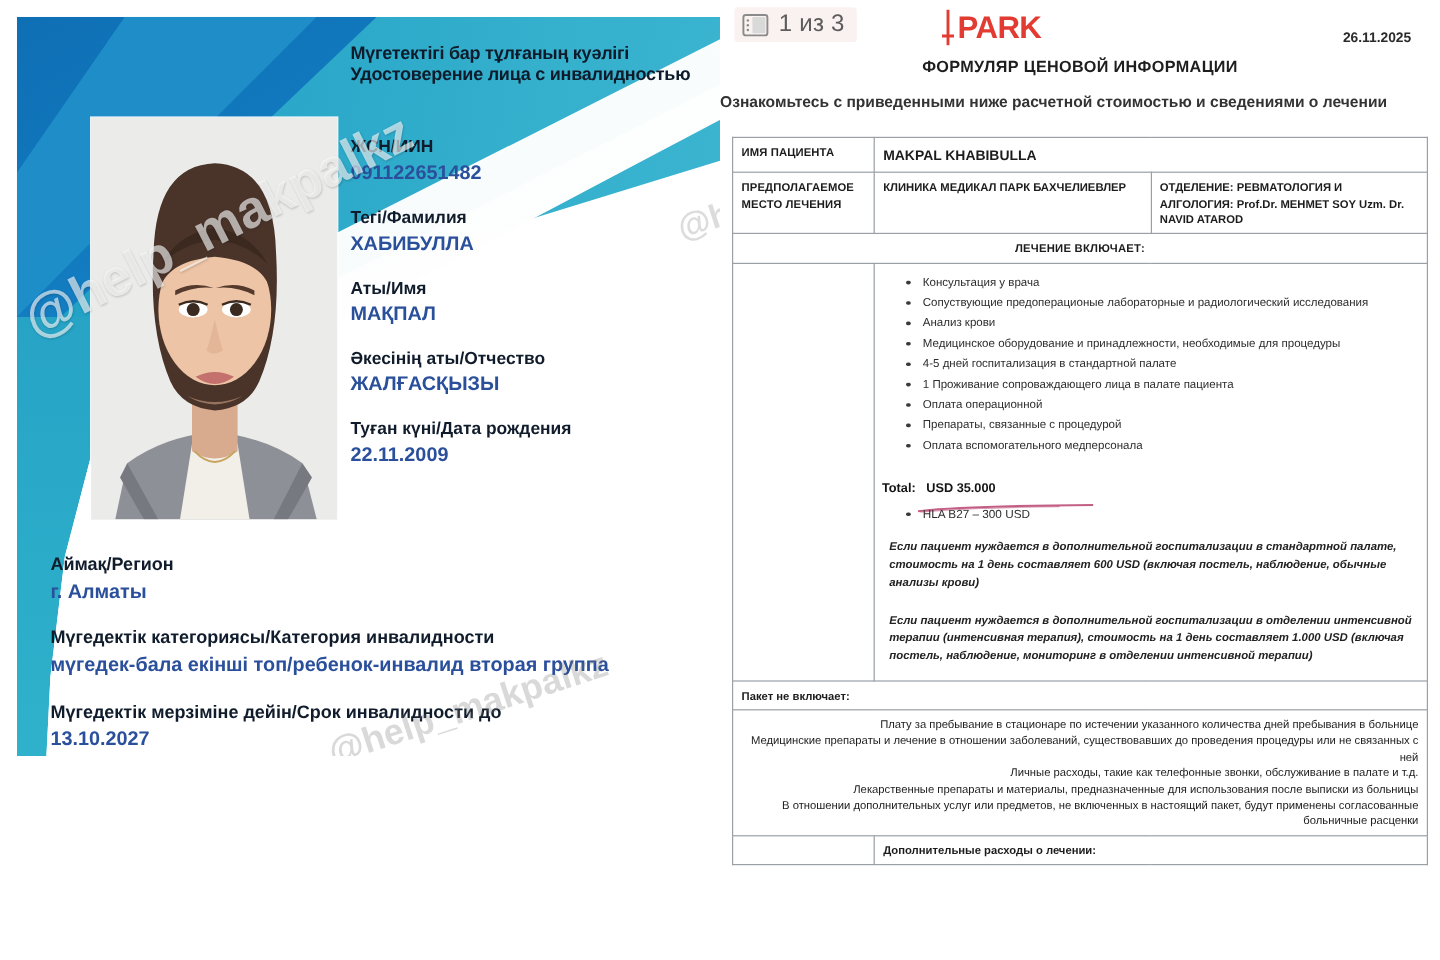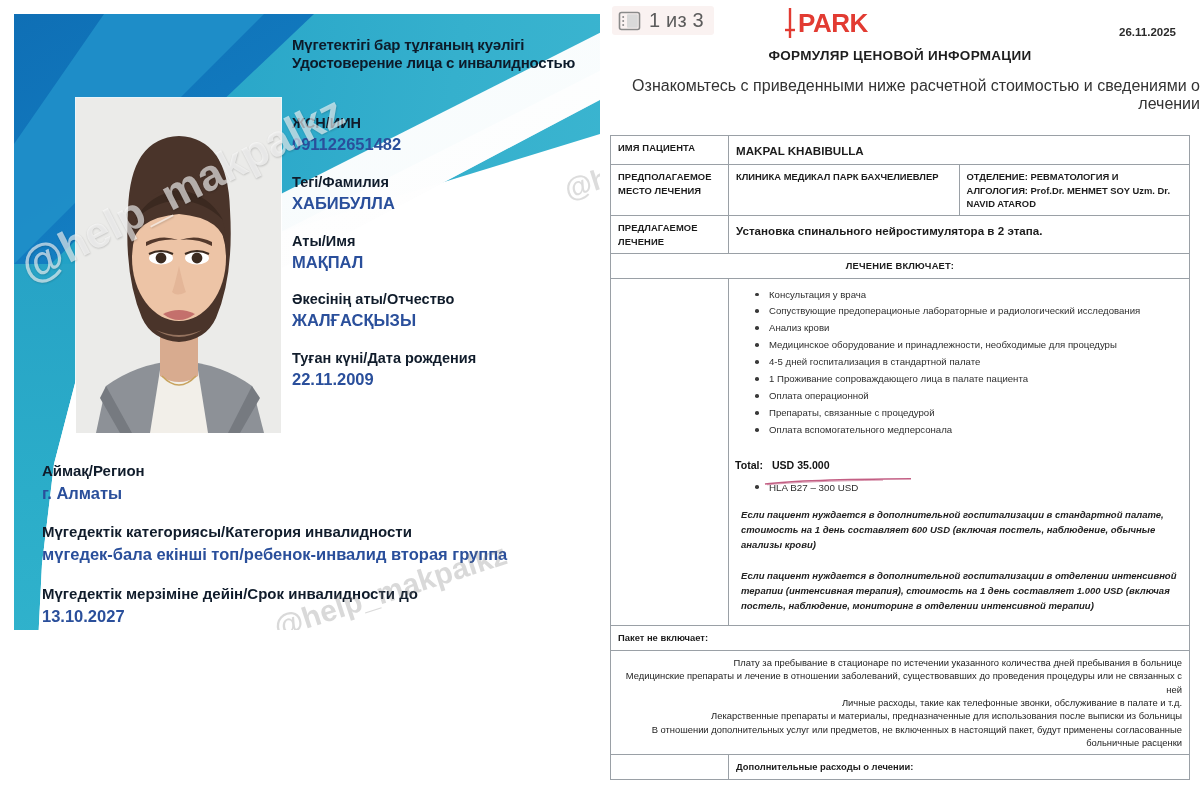--- a/index.html
+++ b/index.html
@@ -130,21 +130,21 @@
   .brand .mark { width:13px; height:30px; display:block; margin-right:1px; }
   .doc-date {
     position:absolute; right:24px; top:26px;
     font-size:11.5px; color:#2b2b2b; font-weight:600;
   }
   .doc-title {
     text-align:center; font-size:13.5px; font-weight:600;
     color:#1e1e1e; letter-spacing:.3px; margin-top:2px;
   }
   .doc-sub {
-    text-align:right; font-size:16px; color:#333; margin-top:14px; font-weight:400;
+    text-align:left; font-size:13px; color:#333; margin-top:14px; font-weight:700;
   }
 
   table.form {
     width:580px; margin:22px 0 0 10px;
     border-collapse:collapse; table-layout:fixed;
   }
   table.form td {
     border:1px solid #9aa0a6;
     vertical-align:top;
     padding:5px 7px;
@@ -346,24 +346,20 @@
     <table class="form">
       <tbody>
           <tr>
         <td class="lbl">ИМЯ ПАЦИЕНТА</td>
         <td class="val big" colspan="2">MAKPAL KHABIBULLA</td>
       </tr>
       <tr>
         <td class="lbl">ПРЕДПОЛАГАЕМОЕ МЕСТО ЛЕЧЕНИЯ</td>
         <td class="val">КЛИНИКА МЕДИКАЛ ПАРК БАХЧЕЛИЕВЛЕР</td>
         <td class="dept">ОТДЕЛЕНИЕ: РЕВМАТОЛОГИЯ И АЛГОЛОГИЯ: Prof.Dr. MEHMET SOY Uzm. Dr.  NAVID ATAROD</td>
-      </tr>
-      <tr>
-        <td class="lbl">ПРЕДЛАГАЕМОЕ ЛЕЧЕНИЕ</td>
-        <td class="val big" colspan="2">Установка спинального нейростимулятора в 2 этапа.</td>
       </tr>
       <tr>
         <td class="center-head" colspan="3">ЛЕЧЕНИЕ ВКЛЮЧАЕТ:</td>
       </tr>
       <tr>
         <td class="spacer-l"></td>
         <td colspan="2" style="padding:6px 6px 12px 2px;">
           <ul class="incl">
             <li>Консультация у врача</li>
             <li class="justify">Сопуствующие  предоперационые  лабораторные и  радиологический  исследования</li>

